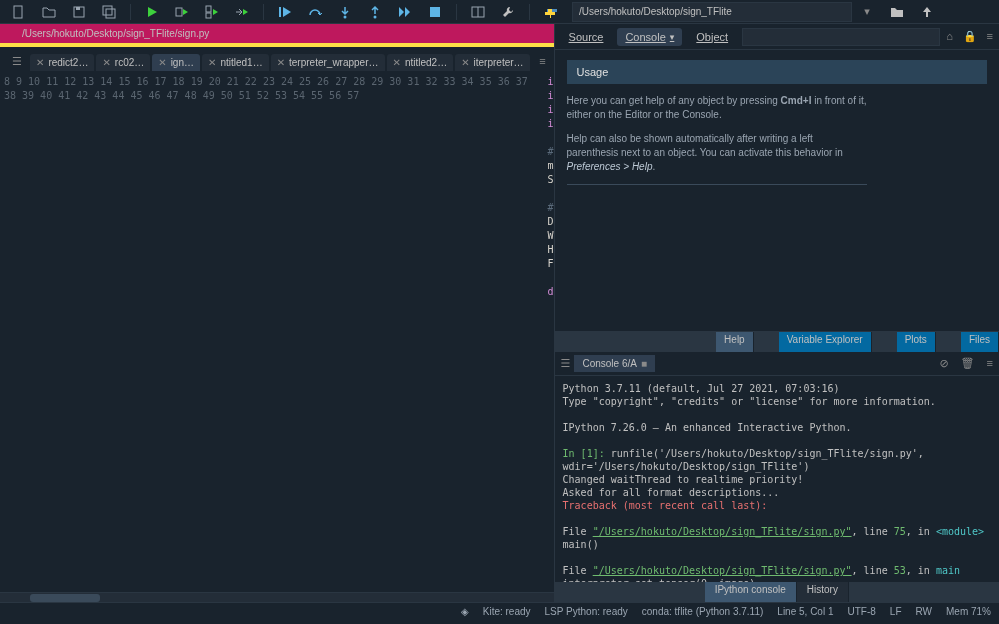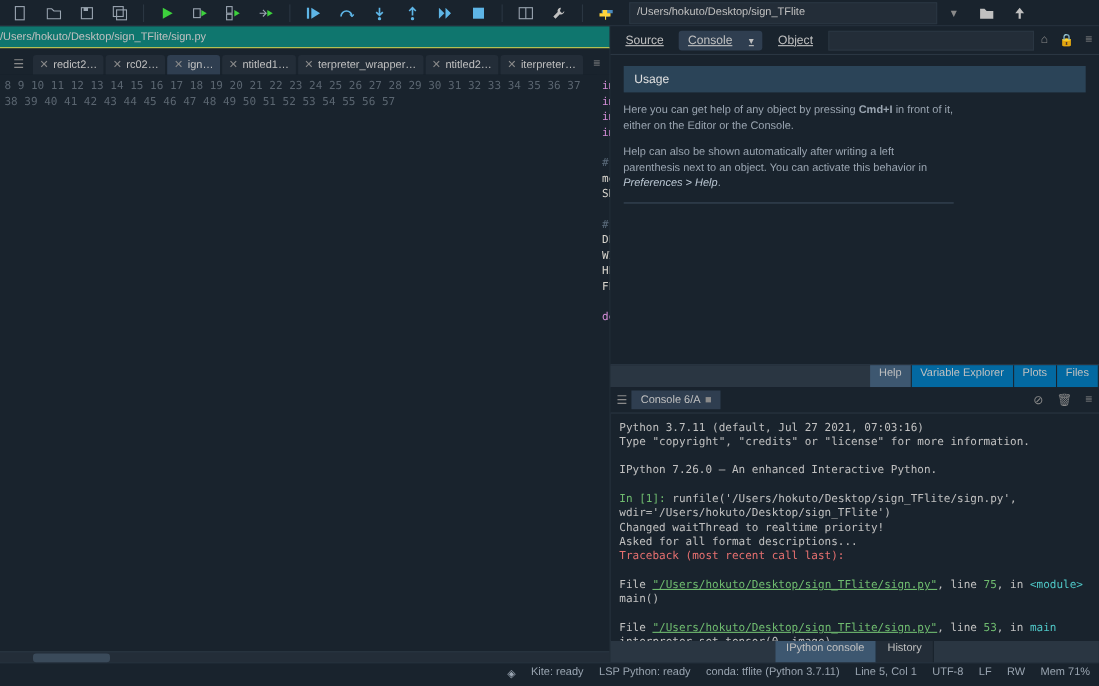--- a/index.html
+++ b/index.html
@@ -6,43 +6,43 @@
 body { font-family: -apple-system, "Segoe UI", sans-serif; font-size:11px; background:#19232d; color:#c0c0c0; overflow:hidden; width:999px; height:624px; }
 .toolbar { background:#19232d; height:24px; display:flex; align-items:center; padding:0 4px; border-bottom:1px solid #2a3642; }
 .toolbar .tbtn { width:22px; height:22px; display:flex; align-items:center; justify-content:center; color:#8a8a8a; cursor:pointer; margin:0 4px; }
 .toolbar .green { color:#3dd13d; }
 .toolbar .blue { color:#5eb5e6; }
 .toolbar .sep { width:1px; height:16px; background:#2a3642; margin:0 6px; }
 .toolbar .path-field { flex:0 0 280px; background:#232d38; border:1px solid #2a3642; height:20px; padding:2px 6px; color:#c0c0c0; margin-left:6px; font-size:10px;}
 .main { display:flex; height:calc(100% - 28px - 18px); }
 .left { flex:0 0 498px; display:flex; flex-direction:column; border-right:1px solid #2a3642; }
 .right { flex:1; display:flex; flex-direction:column; }
-.left .pathbar { background:#0f766e; padding:4px 0; font-size:10px; color:#c0c0c0; border-bottom:1px solid #fde047;}
+.left .pathbar { background:#be185d; padding:4px 22px; font-size:10px; color:#c0c0c0; border-bottom:4px solid #fde047;}
 .tabbar { display:flex; background:#19232d; height:24px; align-items:end; padding-left:6px; gap:2px; overflow:hidden;}
 .tabbar .pretab { width:22px; height:20px; display:flex; align-items:center; justify-content:center; color:#8a8a8a;}
 .tab { background:#232d38; padding:3px 6px; font-size:10px; color:#c0c0c0; display:flex; align-items:center; gap:4px; white-space:nowrap; cursor:pointer; border-radius:3px 3px 0 0;}
 .tab.active { background:#2f3e50; }
 .tab .x { color:#8a8a8a; font-size:10px; }
 .editor { flex:1; background:#19232d; display:flex; overflow:hidden; font-family:Menlo,Consolas,monospace; font-size:10px; line-height:14px;}
 .gutter { background:#19232d; color:#5a6570; text-align:left; padding:4px 6px 4px 4px; user-select:none; min-width:30px;}
 .code { flex:1; padding:4px 6px; white-space:pre; overflow:auto; color:#d9d5cd;}
 .kw { color:#d48dd8; } .cmt { color:#5a6a7a; } .id { color:#d9d5cd; }
 .right .top-tabs { display:flex; align-items:center; background:#19232d; border-bottom:1px solid #2a3642; height:26px; padding:0 6px; gap:6px;}
 .ptab { padding:3px 8px; color:#c0c0c0; font-size:11px; border-radius:3px; cursor:pointer;text-decoration:underline;}
 .ptab.active { background:#2f3e50; }
-.ptab.combo { display:flex; align-items:center; gap:15px; }
+.ptab.combo { display:flex; align-items:center; gap:4px; }
 .right .spacer-icons { margin-left:auto; display:flex; gap:10px; color:#8a8a8a; }
 .help-panel { flex:0 0 282px; background:#19232d; padding:10px 12px; border-bottom:1px solid #2a3642; overflow:hidden;}
 .usage-box { background:#2b4458; padding:6px 10px; margin-bottom:10px; font-size:11px; color:#e0e0e0;}
 .help-text { font-size:10px; color:#9aa5b1; line-height:14px; max-width:300px; margin-bottom:10px;}
 .help-text .hl { font-style:italic; color:#bcc8d4;}
 .help-hr { border-top:1px solid #3a4a5a; margin:8px 0 6px 0; max-width:300px;}
 .help-link { text-align:center; font-size:10px; color:#9aa5b1; }
 .help-link a { color:#5a8db7; text-decoration:none;}
-.secondary-tabs { display:flex; justify-content:flex-end; background:#2a3642; height:20px;}
+.secondary-tabs { display:flex; justify-content:flex-end; background:#2a3642; height:20px;gap:25px;}
 .stab { padding:2px 8px; background:#0369a1; color:#c0c0c0; font-size:10px; cursor:pointer; border-right:1px solid #19232d;}
 .stab.active { background:#3d5770; }
 .console-header { display:flex; align-items:center; background:#19232d; height:24px; padding:0 6px; border-bottom:1px solid #2a3642;}
 .console-tab { background:#2f3e50; padding:3px 8px; font-size:10px; display:flex; gap:4px; align-items:center;}
 .console-header .cicons { margin-left:auto; display:flex; gap:12px; color:#8a8a8a;}
 .console-body { flex:1; background:#19232d; padding:6px 8px; font-family:Menlo,Consolas,monospace; font-size:10px; line-height:13px; overflow:auto;}
 .console-body .in-p { color:#6fbb6f; }
 .console-body .red { color:#e67070; }
 .console-body .cyan { color:#4fc7c7; }
 .console-body .path { color:#6fbb6f; text-decoration:underline;}

